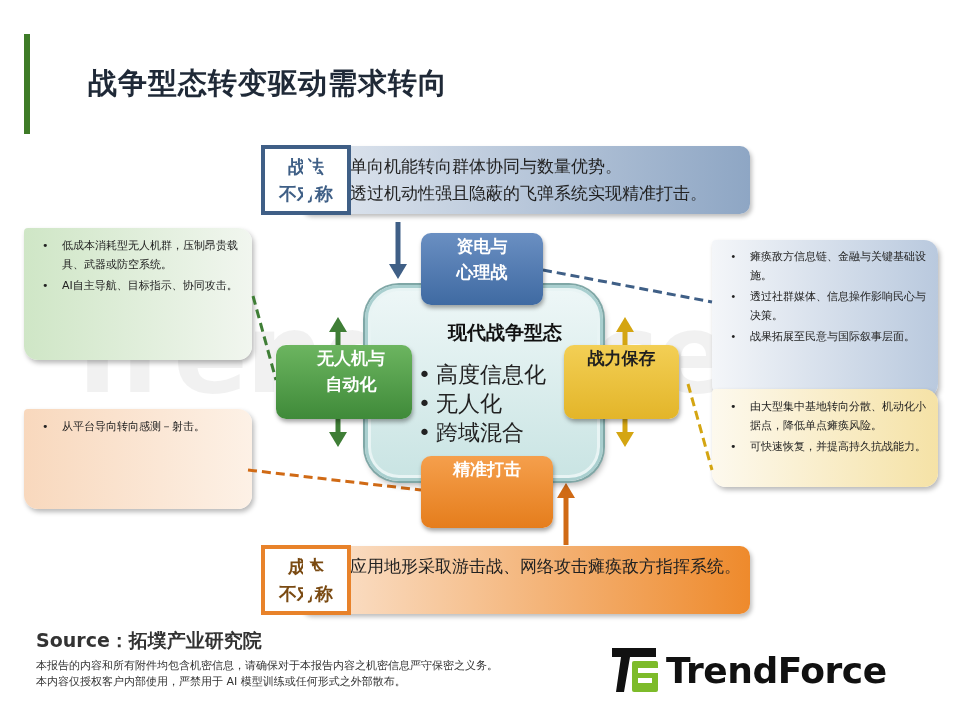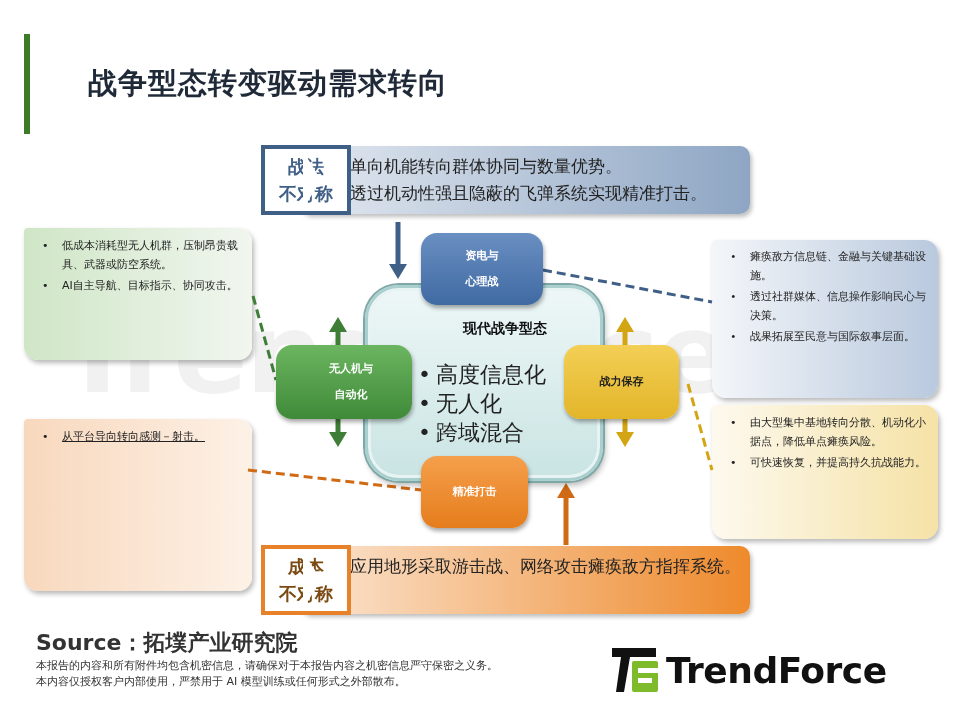--- a/index.html
+++ b/index.html
@@ -24,34 +24,34 @@
   .callout { border-radius:4px 14px 14px 14px; font-size:11px; line-height:19px; color:#222;
              box-shadow:2px 3px 5px rgba(0,0,0,0.28); padding:8px 10px 8px 12px; box-sizing:border-box; }
   .callout ul { margin:0; padding:0 0 0 26px; list-style:none; }
   .callout li { position:relative; margin-bottom:2px; }
   .callout li::before { content:"•"; position:absolute; left:-20px; }
 
   
   .core { left:365px; top:285px; width:232px; height:190px; border-radius:34px;
           background:linear-gradient(180deg,#eef7f7,#c9e4e3); border:3px solid #a9cfcf;
           box-shadow: inset 0 0 0 3px #e8f4f4, 0 0 0 2px #7fa7a6, 2px 4px 6px rgba(0,0,0,0.3); z-index:2; }
-  .core-title { left:365px; top:320px; width:280px; text-align:center; font-size:14px; font-weight:bold; color:#111; z-index:4; }
+  .core-title { left:365px; top:320px; width:280px; text-align:center; font-size:19px; font-weight:bold; color:#111; z-index:4; }
   .core-list { left:418px; top:360px; font-size:22px; line-height:29px; color:#222; z-index:4; margin:0; padding:0; list-style:none; }
   .core-list li { position:relative; padding-left:18px; }
   .core-list li::before { content:"•"; position:absolute; left:0; }
 
-  .node { display:flex; align-items:center; justify-content:center; text-align:center; border-radius:16px;
-          font-size:11px; font-weight:bold; line-height:26px; color:#fff; z-index:5;
+  .node { display:flex; align-items:flex-start; justify-content:center; text-align:center; border-radius:10px;
+          font-size:17px; font-weight:bold; line-height:26px; color:#fff; z-index:5;
           box-shadow:1px 3px 4px rgba(0,0,0,0.35); }
   .n-blue   { left:421px; top:233px; width:122px; height:72px; background:linear-gradient(180deg,#6a8fc2,#3f6aa2); }
   .n-green  { left:276px; top:345px; width:122px; height:74px; background:linear-gradient(180deg,#6cb560,#3f8a39);padding-left:14px; }
   .n-yellow { left:564px; top:345px; width:115px; height:74px; background:linear-gradient(180deg,#f3cf55,#e3b529); color:#1f1f1f; }
-  .n-orange { left:421px; top:456px; width:107px; height:72px; background:linear-gradient(180deg,#f59f4c,#e57d1c);font-family:Liberation Mono, monospace; }
+  .n-orange { left:421px; top:456px; width:132px; height:72px; background:linear-gradient(180deg,#f59f4c,#e57d1c); }
 
-  .source { left:36px; top:628px; font-size:22px; font-weight:bold; color:#333; }
+  .source { left:36px; top:628px; font-size:19px; font-weight:bold; color:#333; }
   .disclaimer { left:36px; font-size:11px; color:#333; }
   .logo { left:612px; top:648px; display:flex; align-items:center; }
   .logo-text { font-size:36px; font-weight:bold; color:#111; letter-spacing:-0.5px; margin-left:8px; }
 </style>
 </head>
 <body>
 
 <div class="abs accent-bar"></div>
 <div class="abs page-title">战争型态转变驱动需求转向</div>
 
@@ -107,33 +107,33 @@
 </div>
 <div class="abs tag-notch" style="left:303px;top:545px;border-left:24px solid #e8822a;"></div>
 <div class="abs tag-notch" style="left:303px;top:551px;border-top-width:29px;border-bottom-width:29px;border-left:18px solid #fff;z-index:4;"></div>
 
 <div class="abs callout" style="left:24px;top:228px;width:228px;height:132px;background:linear-gradient(90deg,#cfe6c6,#f1f6ef);">
   <ul>
     <li>低成本消耗型无人机群，压制昂贵载具、武器或防空系统。</li>
     <li>AI自主导航、目标指示、协同攻击。</li>
   </ul>
 </div>
-<div class="abs callout" style="left:24px;top:419px;width:228px;height:172px;background:linear-gradient(90deg,#f8d8bd,#fdf1e6);text-decoration:underline;">
+<div class="abs callout" style="left:24px;top:409px;width:228px;height:100px;background:linear-gradient(90deg,#f8d8bd,#fdf1e6);">
   <ul>
     <li>从平台导向转向感测－射击。</li>
   </ul>
 </div>
 <div class="abs callout" style="left:712px;top:240px;width:226px;height:158px;background:linear-gradient(90deg,#f4f6f9,#b9c9de);font-family:Liberation Mono, monospace;">
   <ul>
     <li>瘫痪敌方信息链、金融与关键基础设施。</li>
     <li>透过社群媒体、信息操作影响民心与决策。</li>
     <li>战果拓展至民意与国际叙事层面。</li>
   </ul>
 </div>
-<div class="abs callout" style="left:712px;top:405px;width:226px;height:134px;background:linear-gradient(90deg,#fdf9ee,#f5e2a6);">
+<div class="abs callout" style="left:712px;top:389px;width:226px;height:98px;background:linear-gradient(90deg,#fdf9ee,#f5e2a6);">
   <ul>
     <li>由大型集中基地转向分散、机动化小据点，降低单点瘫痪风险。</li>
     <li>可快速恢复，并提高持久抗战能力。</li>
   </ul>
 </div>
 
 <div class="abs core"></div>
 <div class="abs core-title">现代战争型态</div>
 <ul class="abs core-list">
   <li>高度信息化</li>

